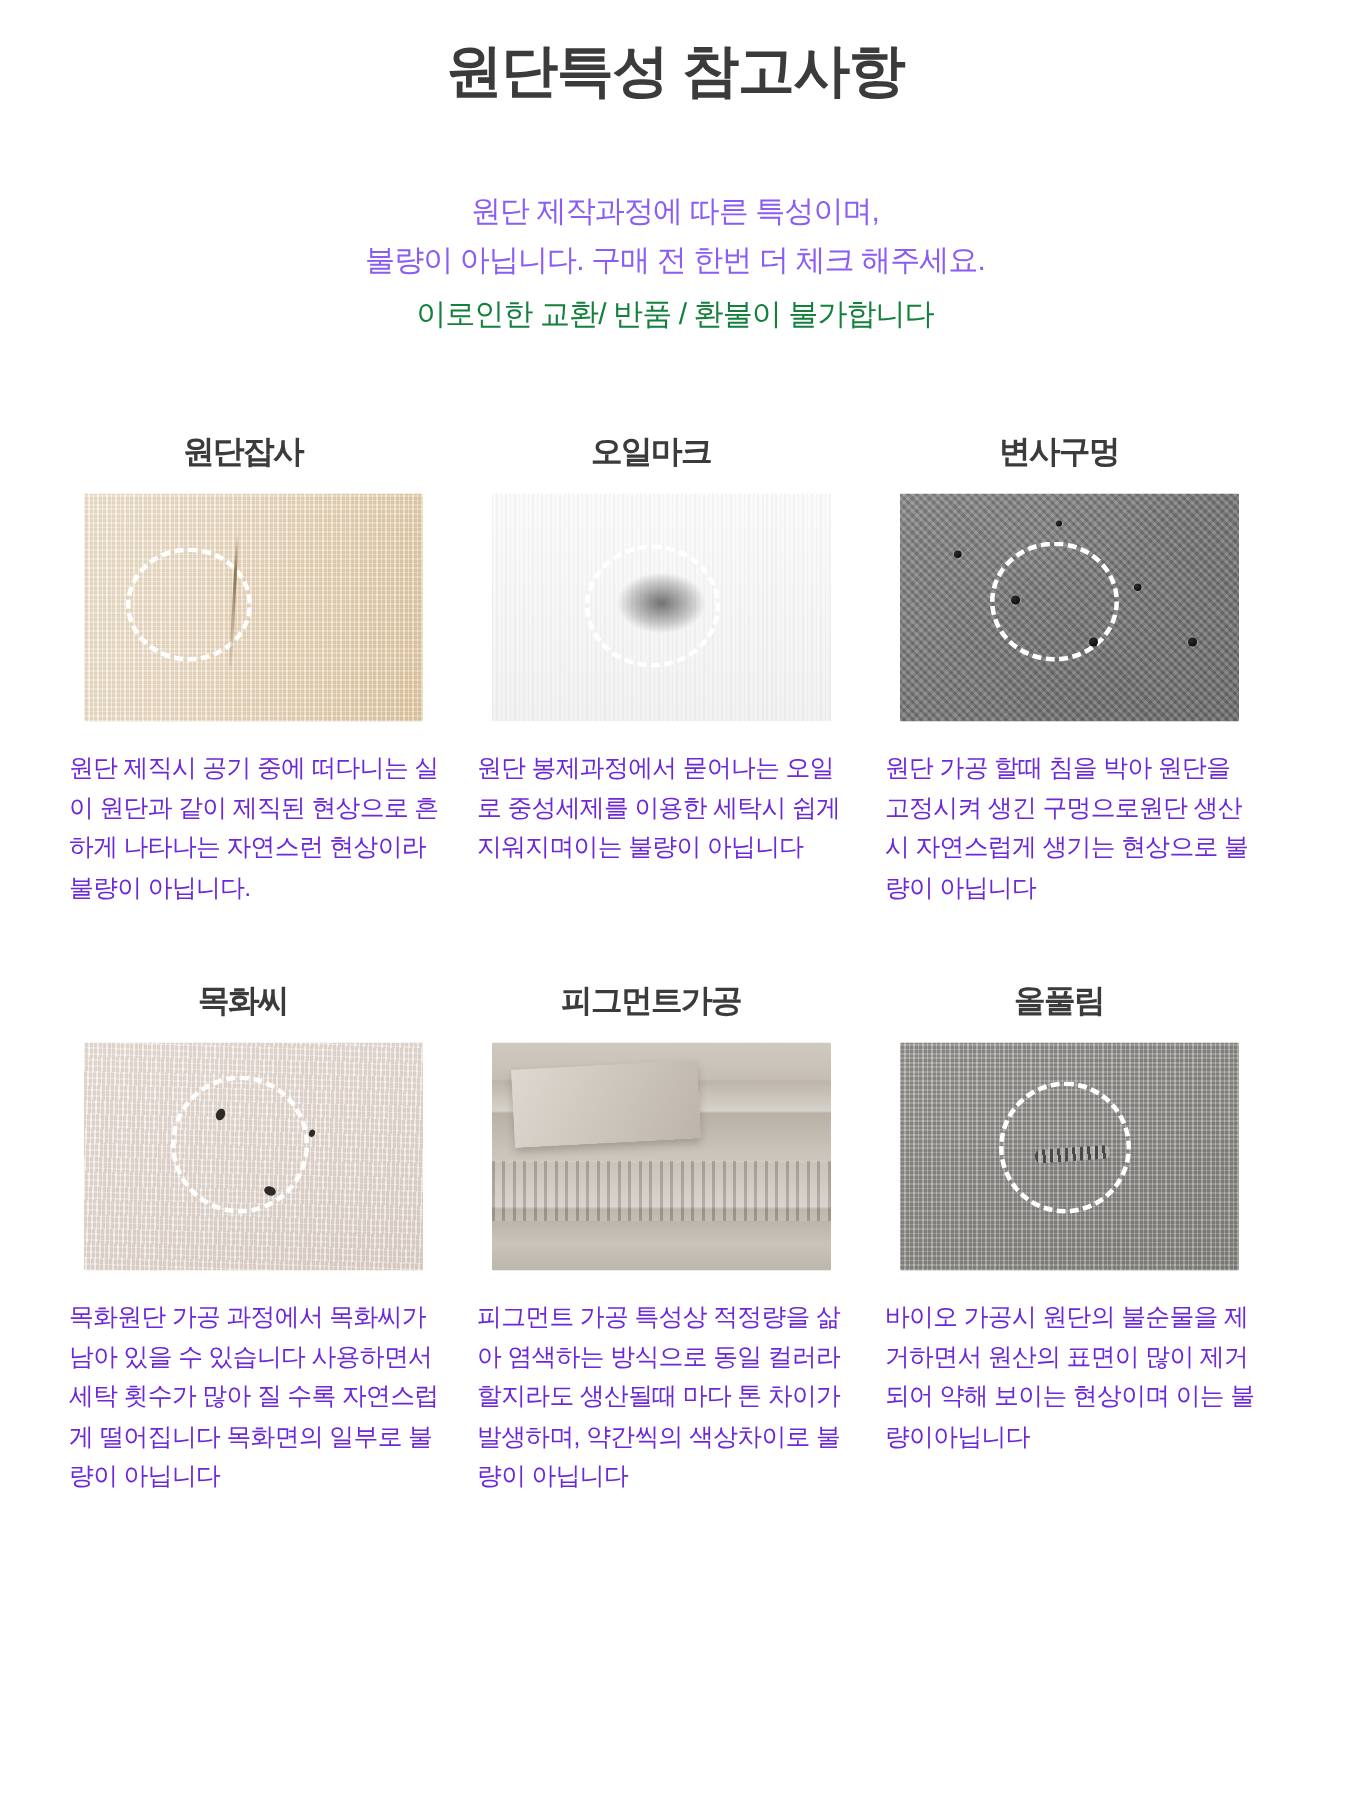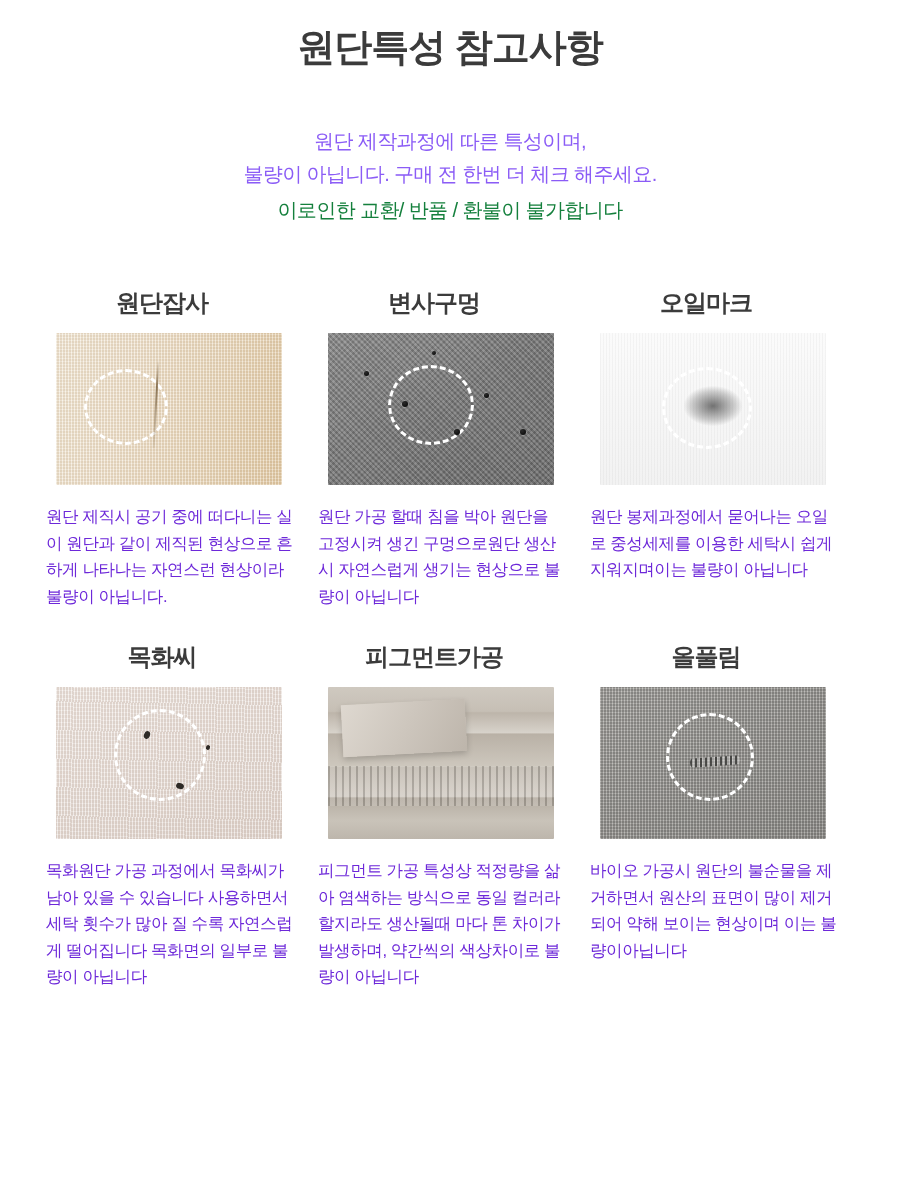--- a/index.html
+++ b/index.html
@@ -55,25 +55,25 @@
     box-sizing: border-box;
     display: flex;
     flex-wrap: wrap;
   }
   .cell {
     width: 33.3333%;
     box-sizing: border-box;
     padding-right: 18px;
   }
   .cell.row2 {
-    margin-top: 32px;
+    margin-top: 48px;
   }
   .cell-title {
     text-align: center;
-    font-size: 24px;
+    font-size: 21px;
     font-weight: bold;
     color: #3b3b3b;
     letter-spacing: -1px;
     margin-bottom: 14px;
     padding-right: 14px;
   }
   .photo {
     position: relative;
     width: 226px;
     height: 152px;
@@ -205,44 +205,44 @@
   </div>
 
   <div class="grid">
 
     <div class="cell">
       <div class="cell-title">원단잡사</div>
       <div class="photo tex-thread">
         <div class="marker" style="left:28px;top:36px;width:84px;height:76px;"></div>
       </div>
       <div class="caption">원단 제직시 공기 중에 떠다니는 실이 원단과 같이 제직된 현상으로 흔하게 나타나는 자연스런 현상이라 불량이 아닙니다.</div>
+    </div>
+
+    <div class="cell">
+      <div class="cell-title">오일마크</div>
+      <div class="photo tex-oil">
+        <div class="marker" style="left:62px;top:34px;width:90px;height:82px;"></div>
+      </div>
+      <div class="caption">원단 봉제과정에서 묻어나는 오일로 중성세제를 이용한 세탁시 쉽게 지워지며이는 불량이 아닙니다</div>
     </div>
 
     <div class="cell">
       <div class="cell-title">변사구멍</div>
       <div class="photo tex-needle">
         <div class="marker" style="left:60px;top:32px;width:86px;height:80px;"></div>
         <div class="dot" style="left:36px;top:38px;width:5px;height:5px;"></div>
         <div class="dot" style="left:74px;top:68px;width:6px;height:6px;"></div>
         <div class="dot" style="left:126px;top:96px;width:6px;height:6px;"></div>
         <div class="dot" style="left:156px;top:60px;width:5px;height:5px;"></div>
         <div class="dot" style="left:192px;top:96px;width:6px;height:6px;"></div>
         <div class="dot" style="left:104px;top:18px;width:4px;height:4px;"></div>
       </div>
       <div class="caption">원단 가공 할때 침을 박아 원단을 고정시켜 생긴 구멍으로원단 생산시 자연스럽게 생기는 현상으로 불량이 아닙니다</div>
     </div>
 
-    <div class="cell">
-      <div class="cell-title">오일마크</div>
-      <div class="photo tex-oil">
-        <div class="marker" style="left:62px;top:34px;width:90px;height:82px;"></div>
-      </div>
-      <div class="caption">원단 봉제과정에서 묻어나는 오일로 중성세제를 이용한 세탁시 쉽게 지워지며이는 불량이 아닙니다</div>
-    </div>
-
     <div class="cell row2">
       <div class="cell-title">목화씨</div>
       <div class="photo tex-cotton">
         <div class="marker" style="left:58px;top:22px;width:92px;height:92px;"></div>
         <div class="seed" style="left:88px;top:44px;"></div>
         <div class="seed" style="left:120px;top:96px;width:8px;height:6px;"></div>
         <div class="seed" style="left:150px;top:58px;width:4px;height:5px;"></div>
       </div>
       <div class="caption">목화원단 가공 과정에서 목화씨가 남아 있을 수 있습니다 사용하면서 세탁 횟수가 많아 질 수록 자연스럽게 떨어집니다 목화면의 일부로 불량이 아닙니다</div>
     </div>

